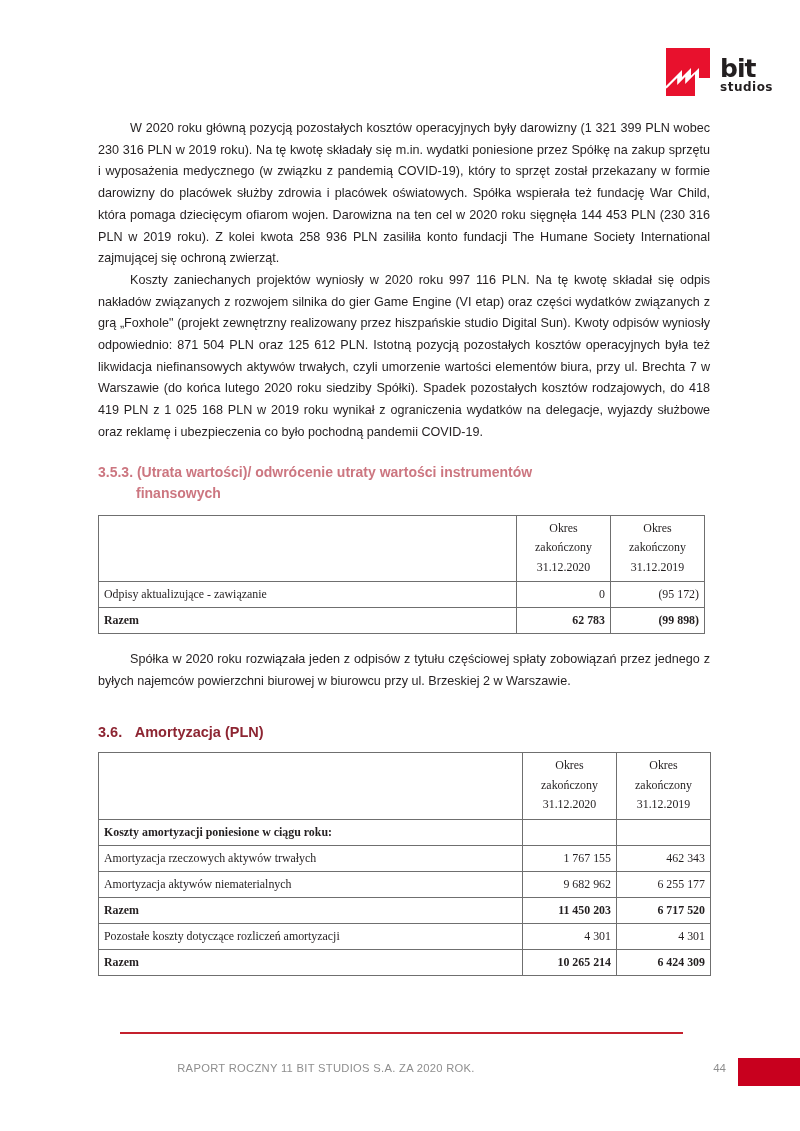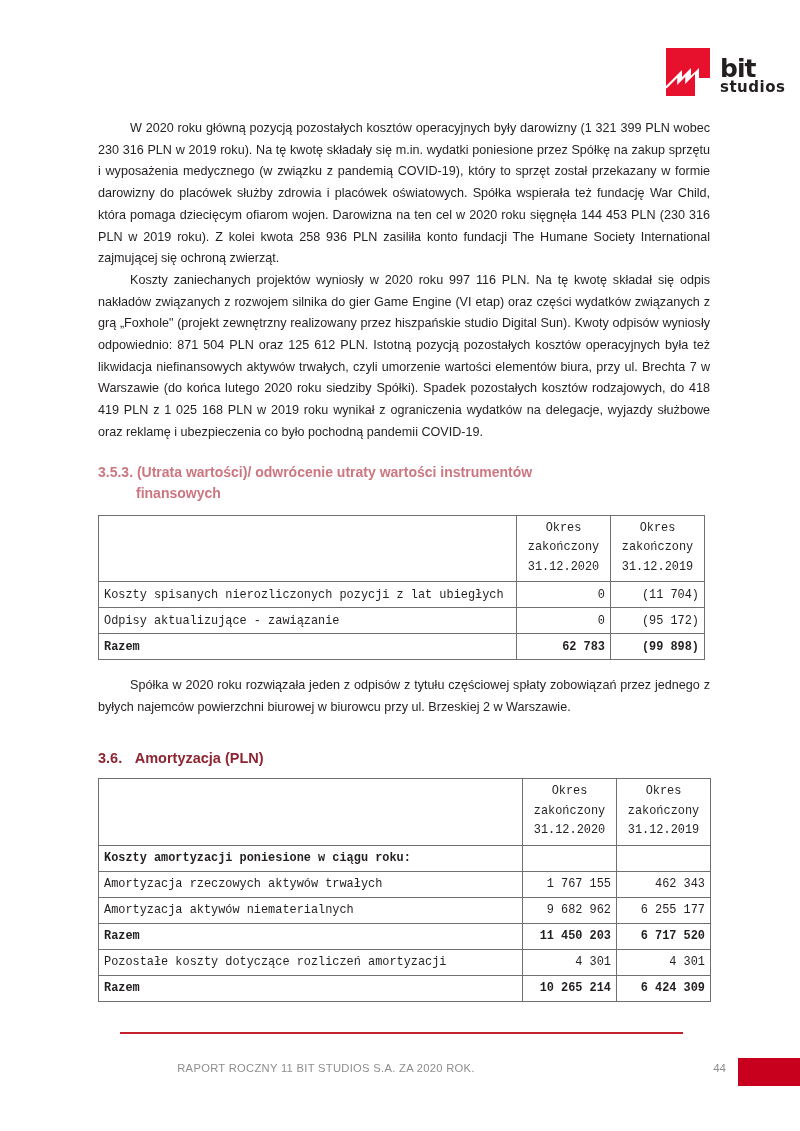--- a/index.html
+++ b/index.html
@@ -45,21 +45,21 @@
     font-family: "DejaVu Sans", sans-serif;
     font-weight: bold;
     font-size: 25px;
     line-height: 25px;
     letter-spacing: -1px;
     color: #231f20;
   }
   .logo-studios {
     font-family: "DejaVu Sans", sans-serif;
     font-weight: bold;
-    font-size: 15px;
+    font-size: 12px;
     line-height: 11px;
     letter-spacing: 0.5px;
     color: #231f20;
     margin-top: 1px;
   }
 
   
   .content {
     position: absolute;
     left: 98px;
@@ -101,21 +101,21 @@
     font-family: "Liberation Sans", sans-serif;
   }
   h2.h-main .num { margin-right: 9px; }
 
   
   table.fin {
     border-collapse: collapse;
     font-size: 11.9px;
     color: #231f20;
     table-layout: fixed;
-    font-family: Liberation Mono, monospace;
+    font-family: Liberation Serif, serif;
   }
   table.fin td, table.fin th {
     border: 1px solid #6f6f6f;
     padding: 2px 5px;
     vertical-align: middle;
     font-weight: normal;
     background: #ffffff;
   }
   table.fin th.hd {
     text-align: center;
@@ -220,25 +220,20 @@
           </th>
           <th class="hd">
             <span>Okres</span>
             <span>zakończony</span>
             <span>31.12.2019</span>
           </th>
         </tr>
       </thead>
       <tbody>
         <tr>
-          <td class="lbl">Koszty spisanych nierozliczonych pozycji z lat ubiegłych</td>
-          <td class="num">0</td>
-          <td class="num">(11 704)</td>
-        </tr>
-        <tr>
           <td class="lbl">Odpisy aktualizujące - zawiązanie</td>
           <td class="num">0</td>
           <td class="num">(95 172)</td>
         </tr>
         <tr class="total">
           <td class="lbl">Razem</td>
           <td class="num">62 783</td>
           <td class="num">(99 898)</td>
         </tr>
       </tbody>

